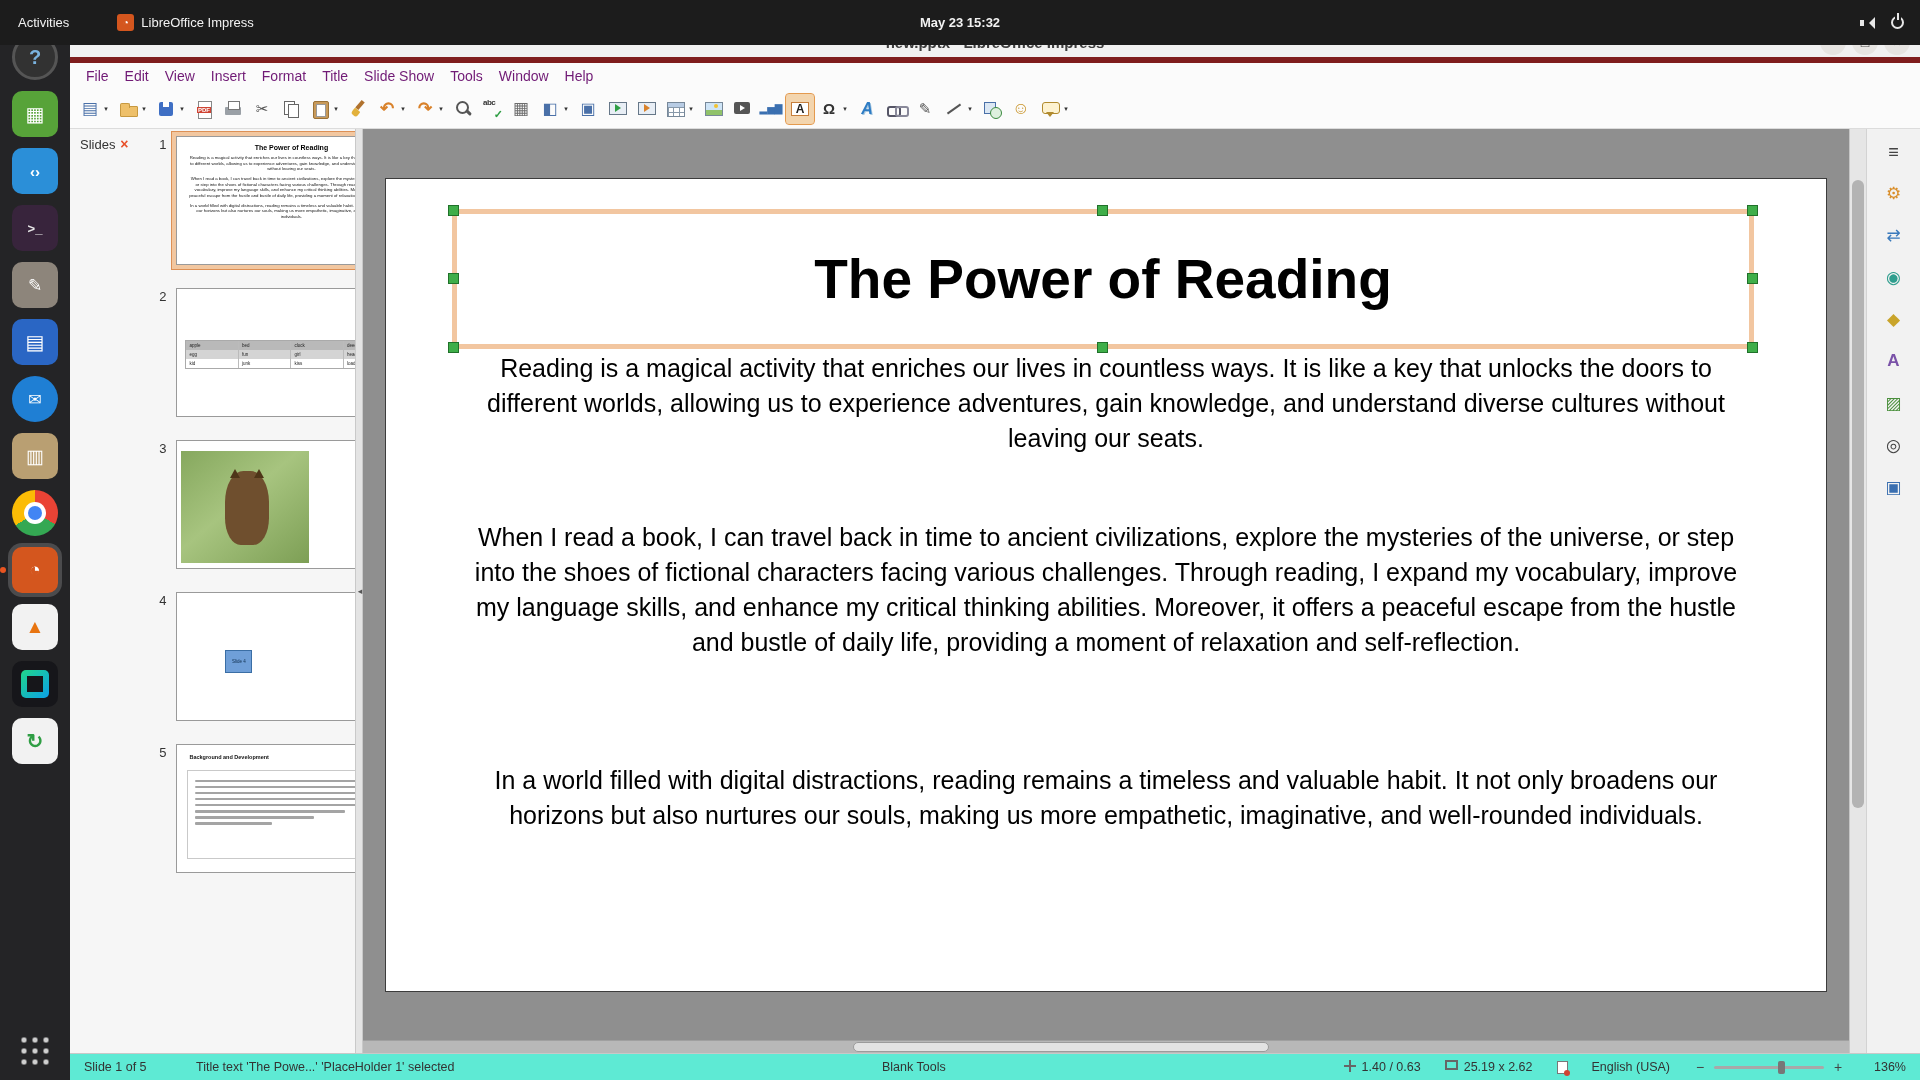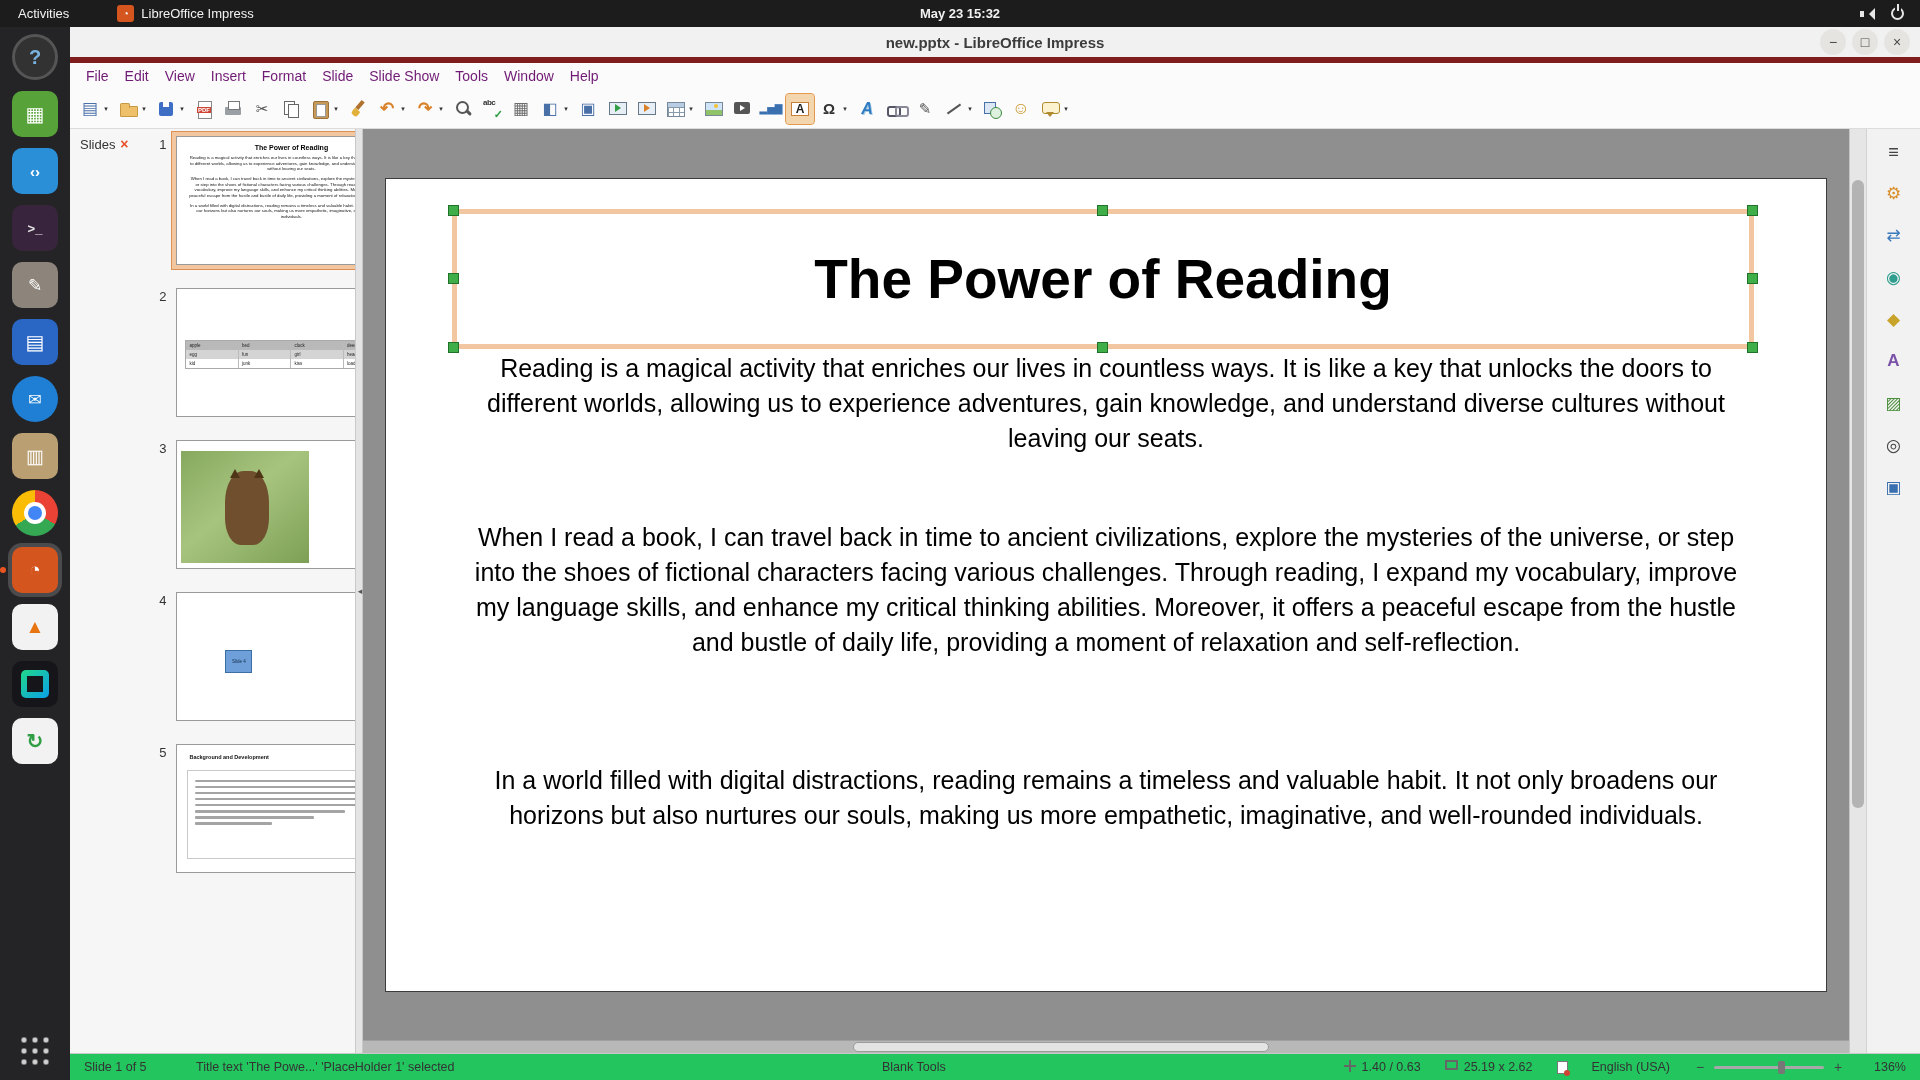--- a/index.html
+++ b/index.html
@@ -1,21 +1,21 @@
 <!DOCTYPE html>
 <html><head>
 <meta charset="utf-8">
 <style>
   *{margin:0;padding:0;box-sizing:border-box}
   html,body{width:1920px;height:1080px;overflow:hidden;font-family:"Liberation Sans",sans-serif}
   body{position:relative;background:#8f8f8f}
   button{font:inherit;background:none;border:none;cursor:default;color:inherit}
 
   
-  .topbar{position:absolute;left:0;top:0;width:1920px;height:27px;background:#1c1c1c;color:#f2f2f2;
+  .topbar{position:absolute;left:0;top:0;width:1920px;height:45px;background:#1c1c1c;color:#f2f2f2;
     display:flex;align-items:center;font-size:13px;z-index:50}
   .tb-activities{padding:0 18px;height:100%;display:flex;align-items:center}
   .tb-app{display:flex;align-items:center;gap:7px;margin-left:30px}
   .tb-app-icon{width:17px;height:17px;background:#d4561e;border-radius:3px;color:#fff;font-size:10px;
     display:flex;align-items:center;justify-content:center}
   .tb-clock{position:absolute;left:50%;transform:translateX(-50%);font-weight:bold}
   .tb-right{margin-left:auto;display:flex;align-items:center;gap:16px;padding-right:16px}
   .ic-vol{width:15px;height:12px;position:relative}
   .ic-vol::before{content:"";position:absolute;left:0;top:3px;width:4px;height:6px;background:#e8e8e8}
   .ic-vol::after{content:"";position:absolute;left:3px;top:0;border:6px solid transparent;border-right:6px solid #e8e8e8}
@@ -186,21 +186,21 @@
   [data-name="tab-properties"]{color:#d98e2a}
   [data-name="tab-slide-transition"]{color:#3a7abc}
   [data-name="tab-animation"]{color:#2f9e8e}
   [data-name="tab-shapes"]{color:#c9a42a}
   [data-name="tab-styles"]{color:#7a52a8;font-weight:bold}
   [data-name="tab-gallery"]{color:#4a8f3c}
   [data-name="tab-navigator"]{color:#444}
   [data-name="tab-master-slides"]{color:#3a6fb0}
 
   
-  .statusbar{height:27px;background:#22c55e;border-top:1px solid #c8c8c8;position:relative;flex:none;
+  .statusbar{height:27px;background:#5eead4;border-top:1px solid #c8c8c8;position:relative;flex:none;
     font-size:12.5px;color:#333;display:flex;align-items:center}
   .sb-abs{position:absolute;top:50%;transform:translateY(-50%);white-space:nowrap}
   .sb-right{position:absolute;right:14px;top:0;height:100%;display:flex;align-items:center;gap:24px}
   .sb-item{display:flex;white-space:nowrap}
   .ic-pos{width:12px;height:12px;position:relative;margin-right:6px}
   .ic-pos::before{content:"";position:absolute;left:0;right:0;top:5px;height:2px;background:#666}
   .ic-pos::after{content:"";position:absolute;top:0;bottom:0;left:5px;width:2px;background:#666}
   .ic-size{width:13px;height:10px;border:2px solid #666;margin-right:6px}
   .ic-mod{width:11px;height:13px;background:#fff;border:1px solid #777;position:relative}
   .ic-mod::after{content:"";position:absolute;right:-3px;bottom:-3px;width:6px;height:6px;border-radius:50%;background:#d04434}
@@ -301,21 +301,21 @@
       <span class="menu-item" data-name="menu-item">File</span>
 
       <span class="menu-item" data-name="menu-item">Edit</span>
 
       <span class="menu-item" data-name="menu-item">View</span>
 
       <span class="menu-item" data-name="menu-item">Insert</span>
 
       <span class="menu-item" data-name="menu-item">Format</span>
 
-      <span class="menu-item" data-name="menu-item">Slide</span>
+      <span class="menu-item" data-name="menu-item">Title</span>
 
       <span class="menu-item" data-name="menu-item">Slide Show</span>
 
       <span class="menu-item" data-name="menu-item">Tools</span>
 
       <span class="menu-item" data-name="menu-item">Window</span>
 
       <span class="menu-item" data-name="menu-item">Help</span>
     </nav>
 

